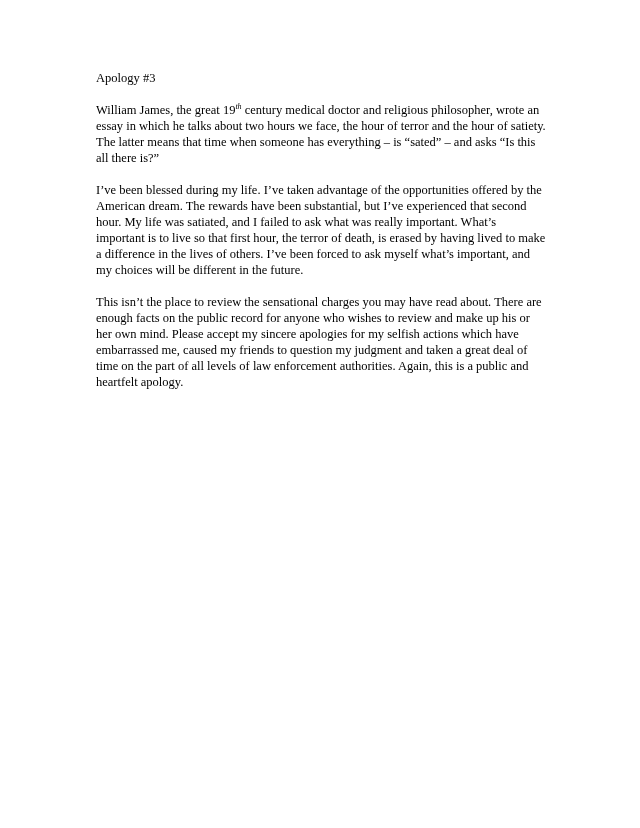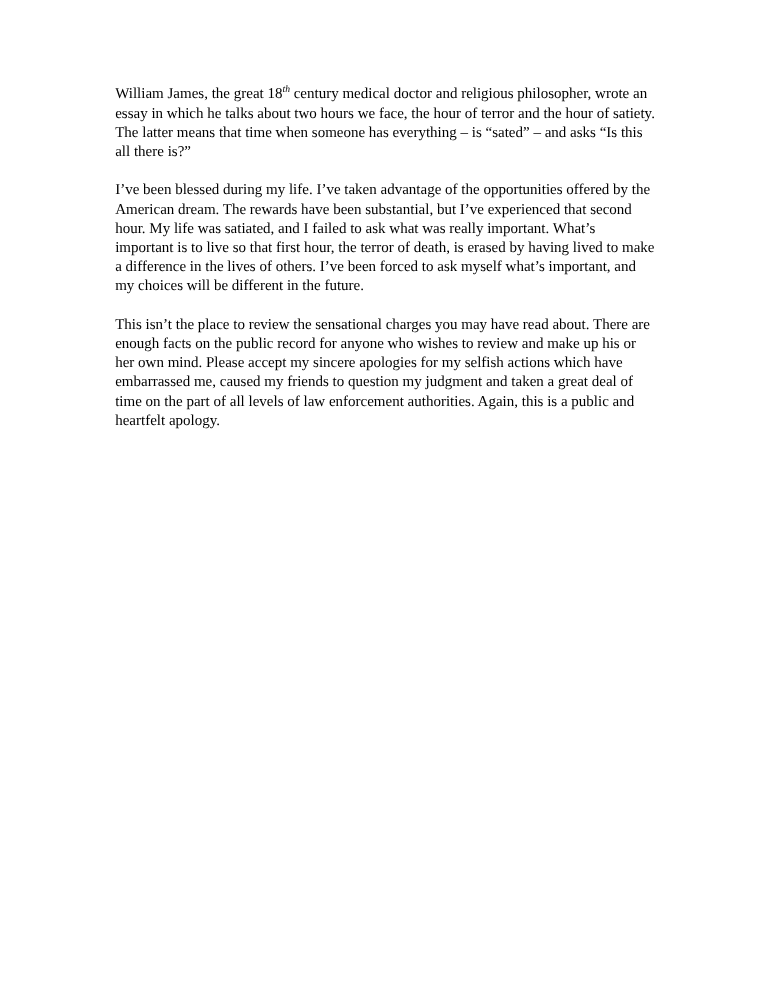--- a/index.html
+++ b/index.html
@@ -29,21 +29,22 @@
     line-height: 0;
     vertical-align: super;
     font-style: italic;
   }
 </style>
 </head>
 <body>
 
 <div class="page">
 
+  <p class="doc-para">Apology #3</p>
 
 
-  <p class="doc-para"><span>William James, the great 18</span><sup class="ord">th</sup><span> century medical doctor and religious philosopher, wrote an essay in which he talks about two hours we face, the hour of terror and the hour of satiety. The latter means that time when someone has everything – is “sated” – and asks “Is this all there is?”</span></p>
+  <p class="doc-para"><span>William James, the great 19</span><sup class="ord">th</sup><span> century medical doctor and religious philosopher, wrote an essay in which he talks about two hours we face, the hour of terror and the hour of satiety. The latter means that time when someone has everything – is “sated” – and asks “Is this all there is?”</span></p>
 
   <p class="doc-para">I’ve been blessed during my life. I’ve taken advantage of the opportunities offered by the American dream. The rewards have been substantial, but I’ve experienced that second hour. My life was satiated, and I failed to ask what was really important. What’s important is to live so that first hour, the terror of death, is erased by having lived to make a difference in the lives of others. I’ve been forced to ask myself what’s important, and my choices will be different in the future.</p>
 
   <p class="doc-para">This isn’t the place to review the sensational charges you may have read about. There are enough facts on the public record for anyone who wishes to review and make up his or her own mind. Please accept my sincere apologies for my selfish actions which have embarrassed me, caused my friends to question my judgment and taken a great deal of time on the part of all levels of law enforcement authorities. Again, this is a public and heartfelt apology.</p>
 
 </div>
 
 </body></html>

